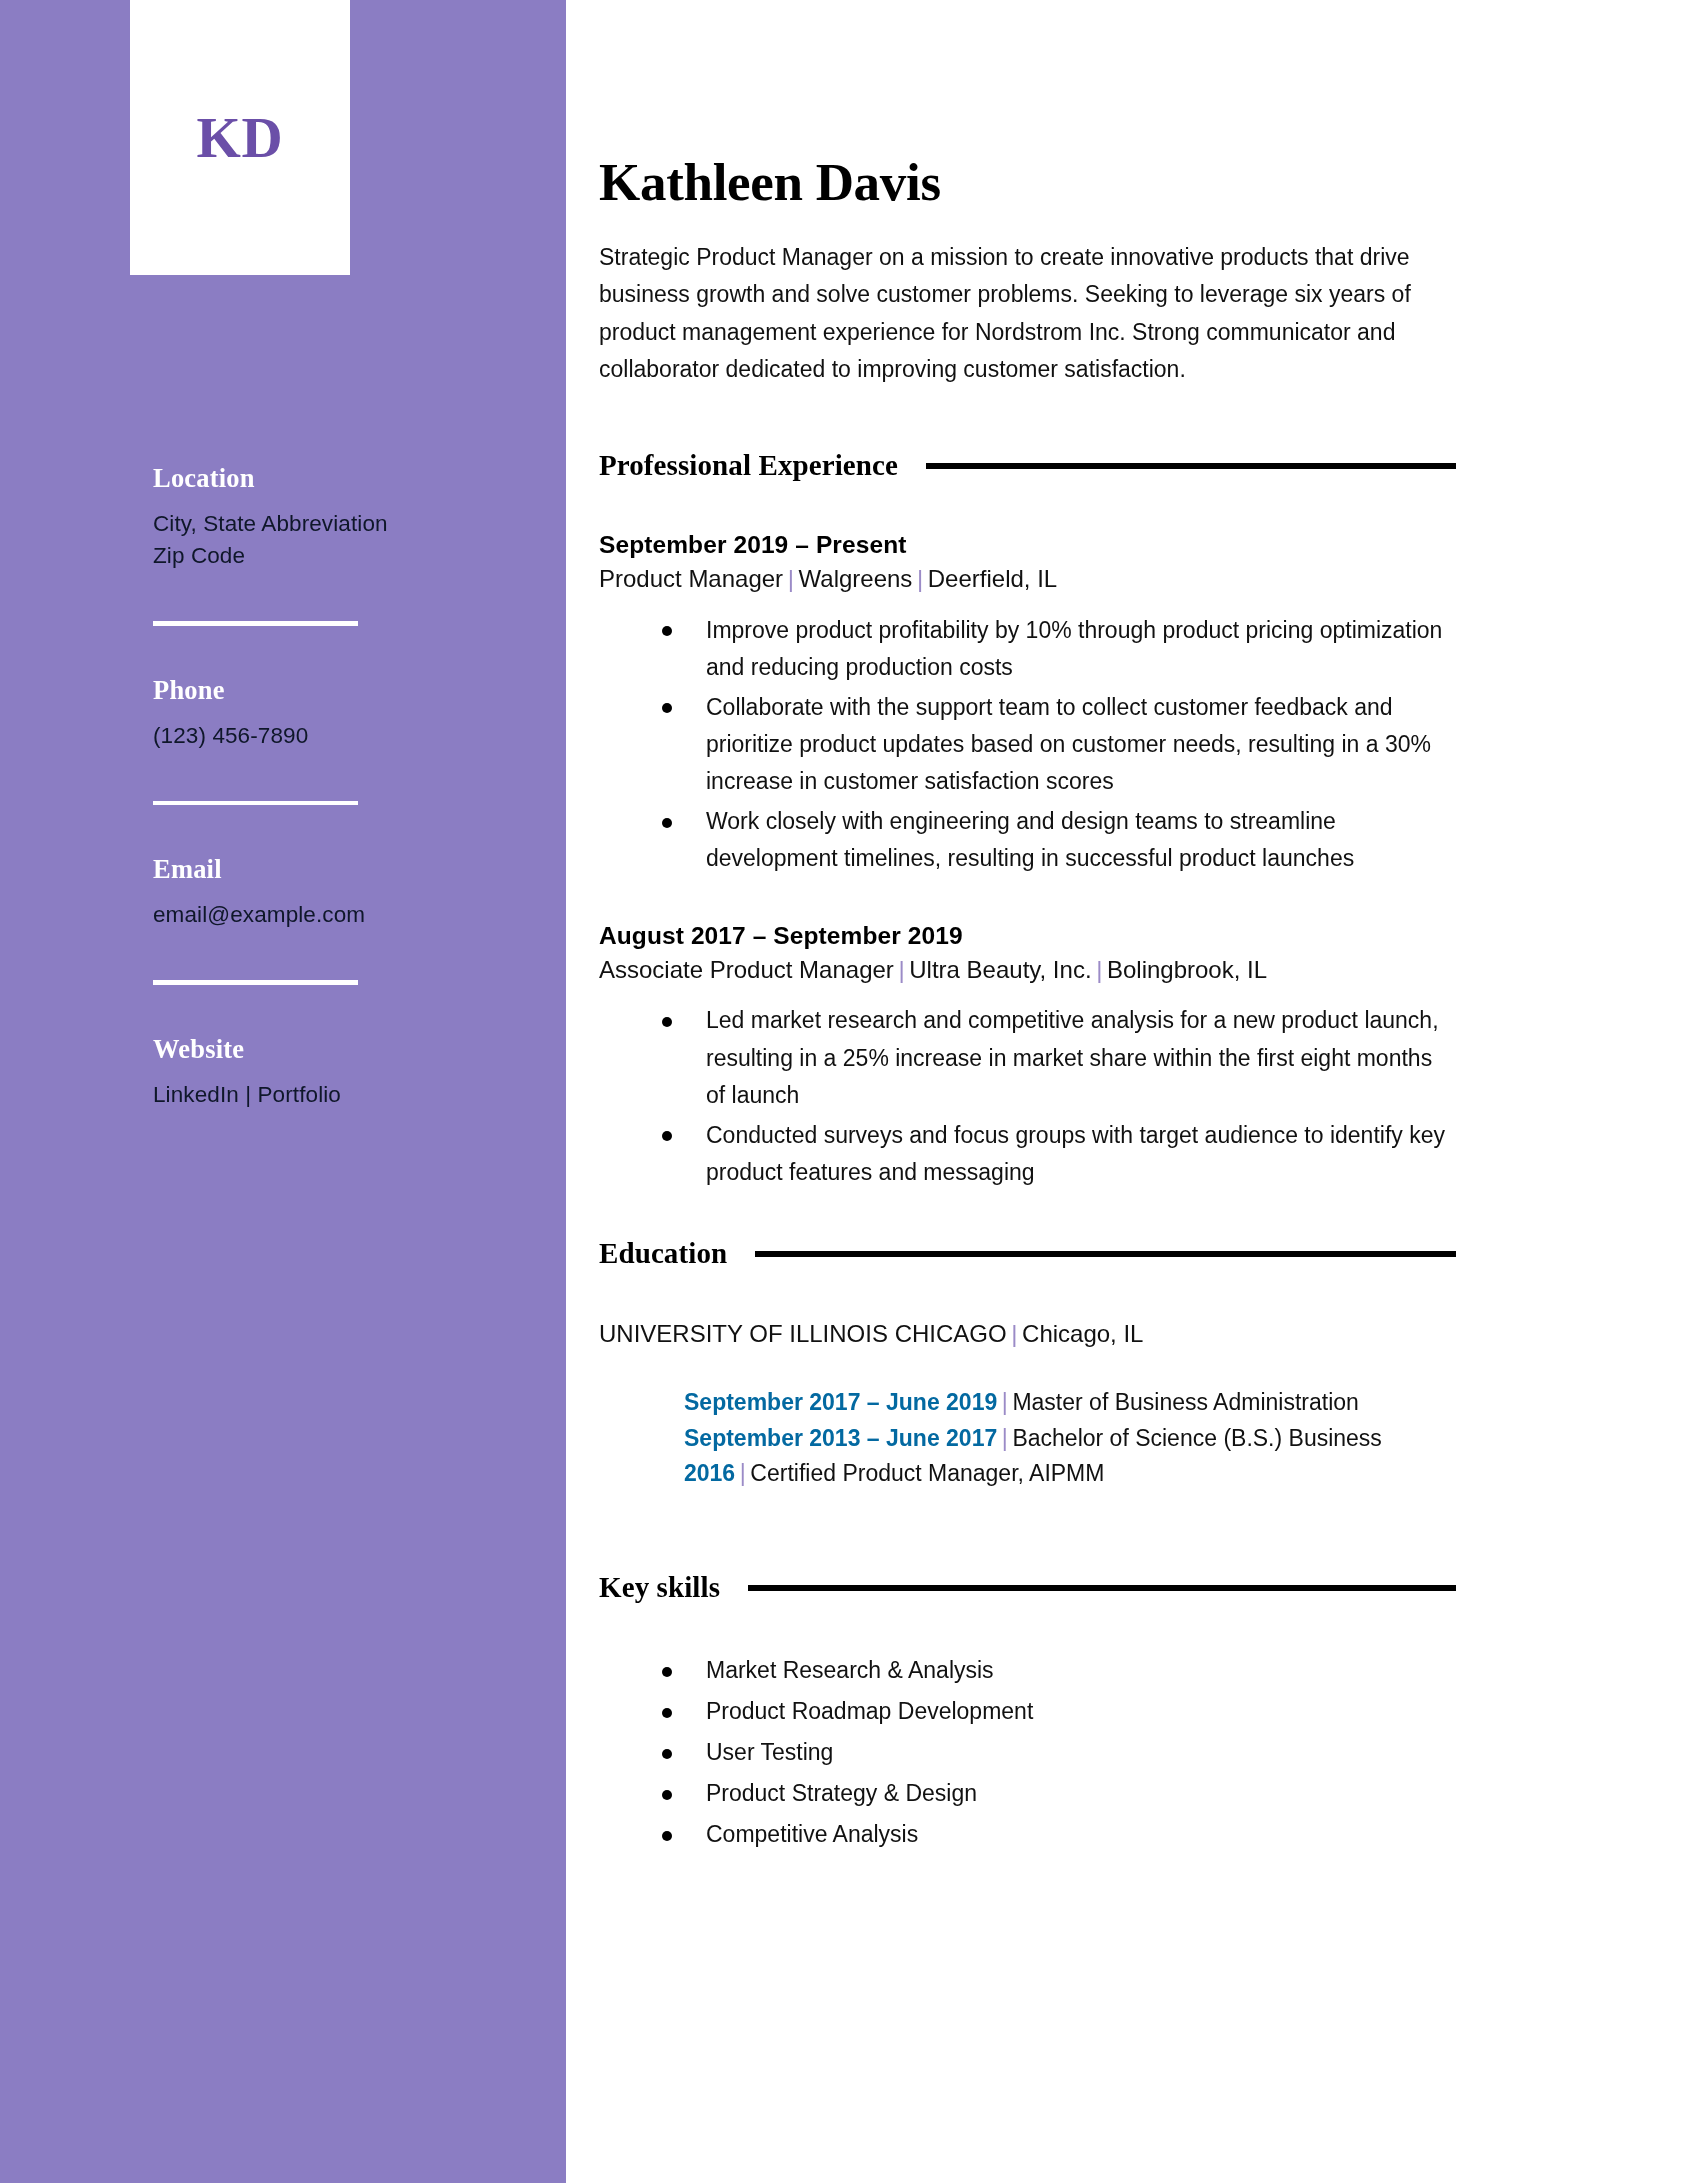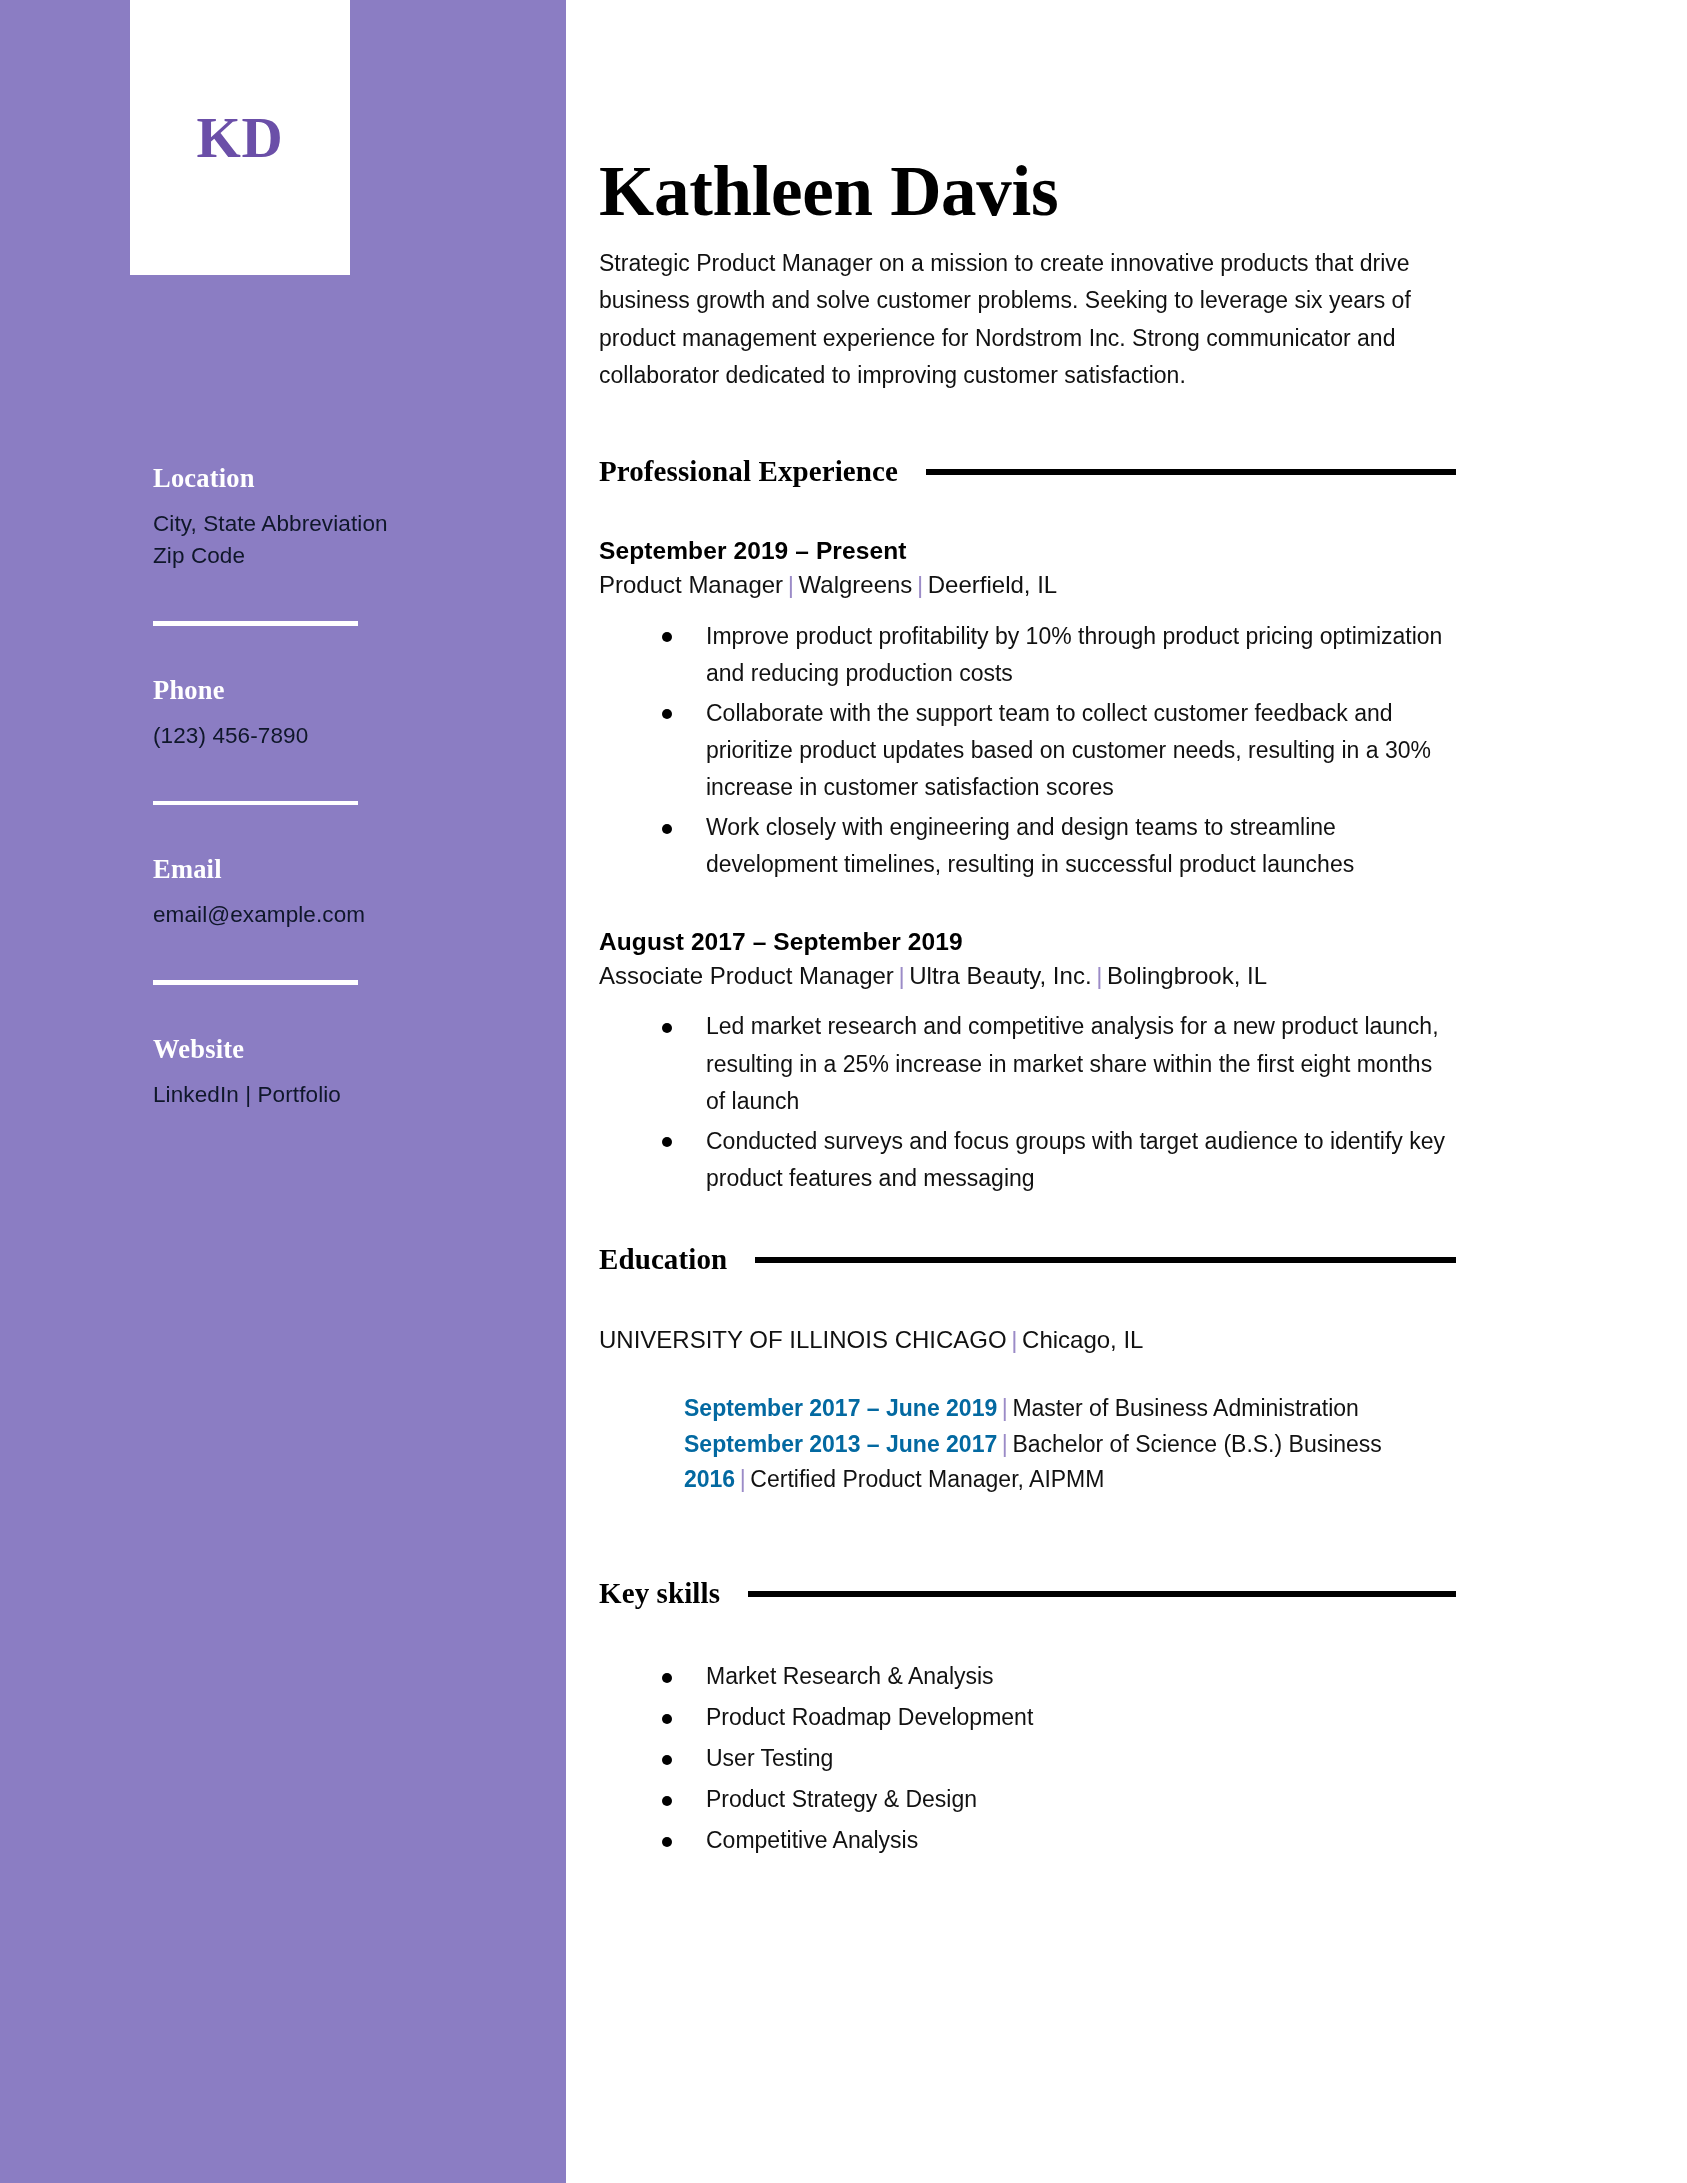--- a/index.html
+++ b/index.html
@@ -92,25 +92,25 @@
   
   .main {
     flex: 1 1 auto;
     padding: 156px 73px 0 33px;
     position: relative;
   }
 
   .name {
     font-family: "Liberation Serif", serif;
     font-weight: bold;
-    font-size: 71px;
+    font-size: 53px;
     line-height: 1.0;
     color: #000000;
     letter-spacing: -0.3px;
-    margin-bottom: 18px;
+    margin-bottom: 30px;
   }
 
   .summary {
     font-family: "Liberation Sans", sans-serif;
     font-weight: 300;
     font-size: 23px;
     line-height: 1.62;
     color: #111111;
     max-width: 926px;
     margin-bottom: 61px;

